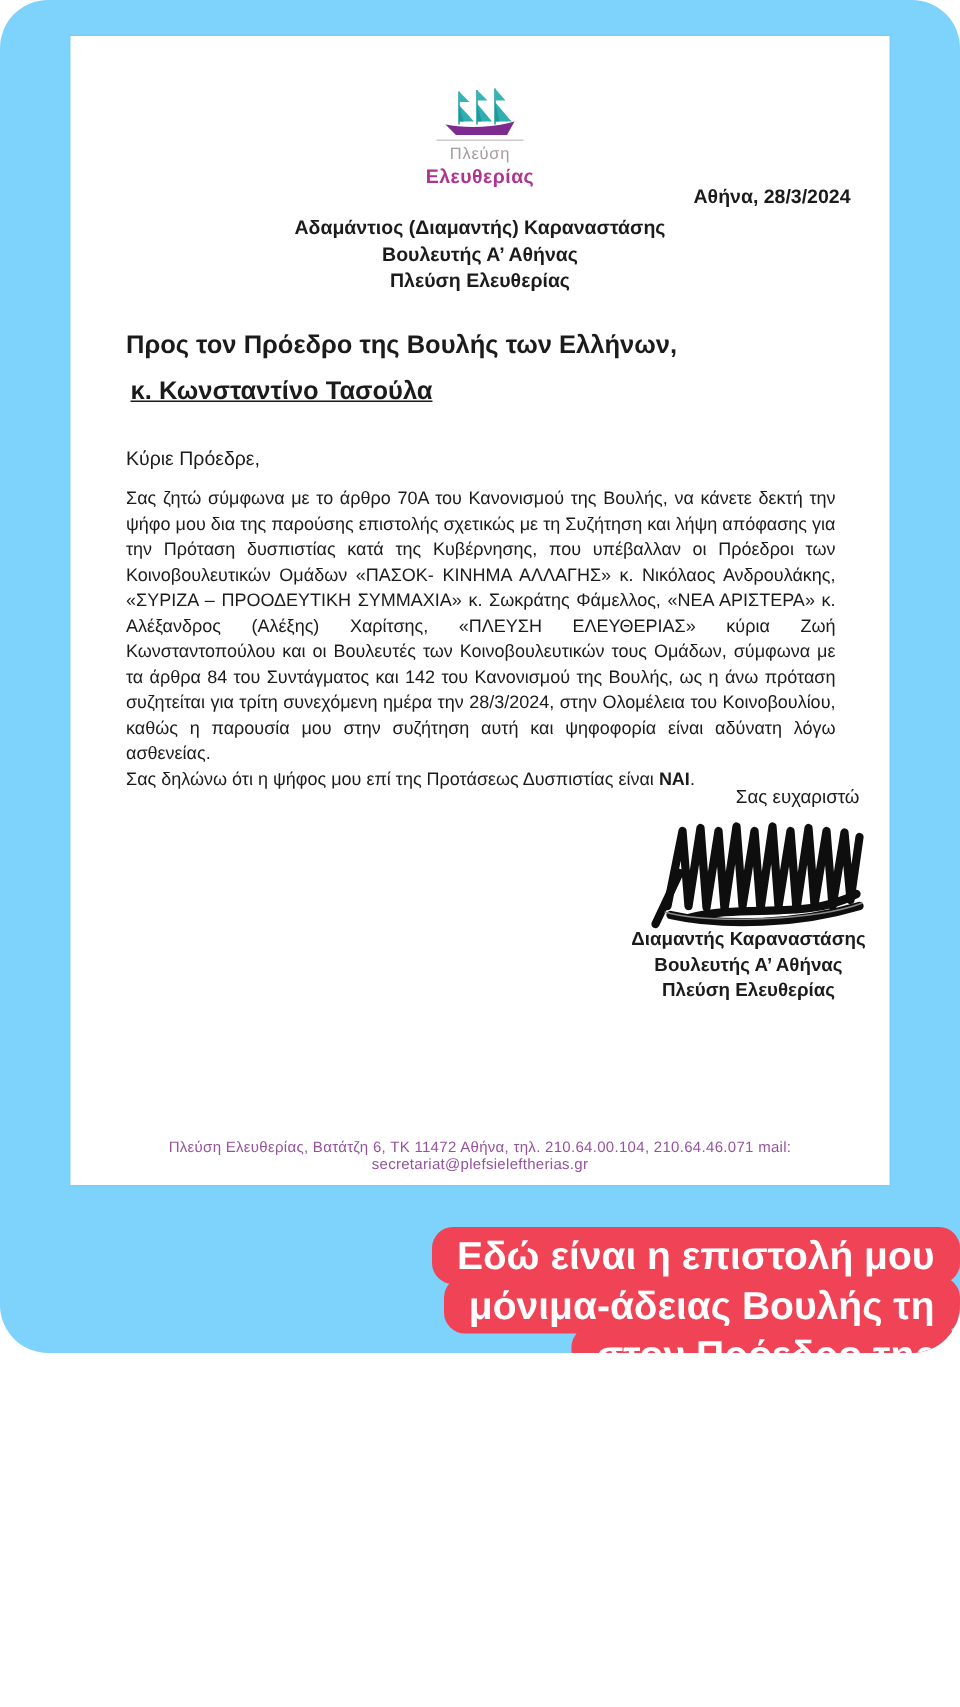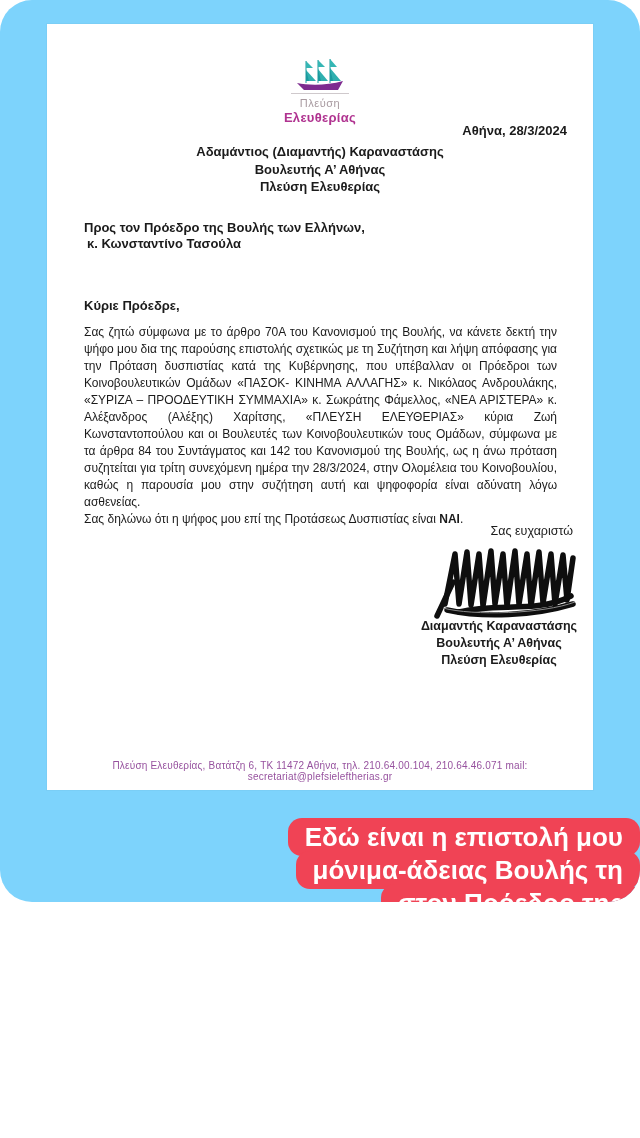--- a/index.html
+++ b/index.html
@@ -13,23 +13,23 @@
     background:#ffffff;box-shadow:0 0 0 1px rgba(0,0,0,0.025);
   }
   .logo-block{position:absolute;top:34px;left:0;width:100%;text-align:center;}
   .logo-ship{display:block;margin:0 auto;}
   .logo-waterline{width:58px;height:1px;background:#cfc9cc;margin:1px auto 3px auto;}
   .logo-line1{font-size:11px;color:#a89aa0;letter-spacing:0.5px;line-height:13px;}
   .logo-line2{font-size:13px;font-weight:bold;color:#b03390;letter-spacing:0.3px;line-height:15px;}
   .date-line{position:absolute;top:99px;right:26px;font-size:13px;font-weight:bold;}
   .sender-block{position:absolute;top:119px;left:0;width:100%;text-align:center;
     font-size:13px;font-weight:bold;line-height:17.5px;}
-  .recipient-block{position:absolute;top:196px;left:37px;font-size:13px;font-weight:bold;}
-  .recipient-line2{margin-top:1px;padding-left:3px;}
-  .salutation{position:absolute;top:274px;left:37px;font-size:13px;font-weight:bold;}
+  .recipient-block{position:absolute;top:196px;left:37px;font-size:17px;font-weight:bold;}
+  .recipient-line2{margin-top:11px;padding-left:3px;text-decoration:underline;}
+  .salutation{position:absolute;top:274px;left:37px;font-size:13px;font-weight:normal;}
   .body-block{position:absolute;top:300px;left:37px;width:473px;
     font-size:12px;line-height:17px;text-align:justify;}
   .closing{position:absolute;top:500px;right:20px;font-size:12.5px;}
   .signature-svg{position:absolute;top:518px;right:14px;}
   .signer-block{position:absolute;top:594px;right:14px;width:160px;text-align:center;
     font-size:12.5px;font-weight:bold;line-height:17px;}
   .letter-footer{position:absolute;top:736px;left:0;width:100%;text-align:center;
     font-size:10px;color:#96519e;letter-spacing:0.2px;}
   
   .caption-block{position:absolute;top:818px;left:0;width:100%;

